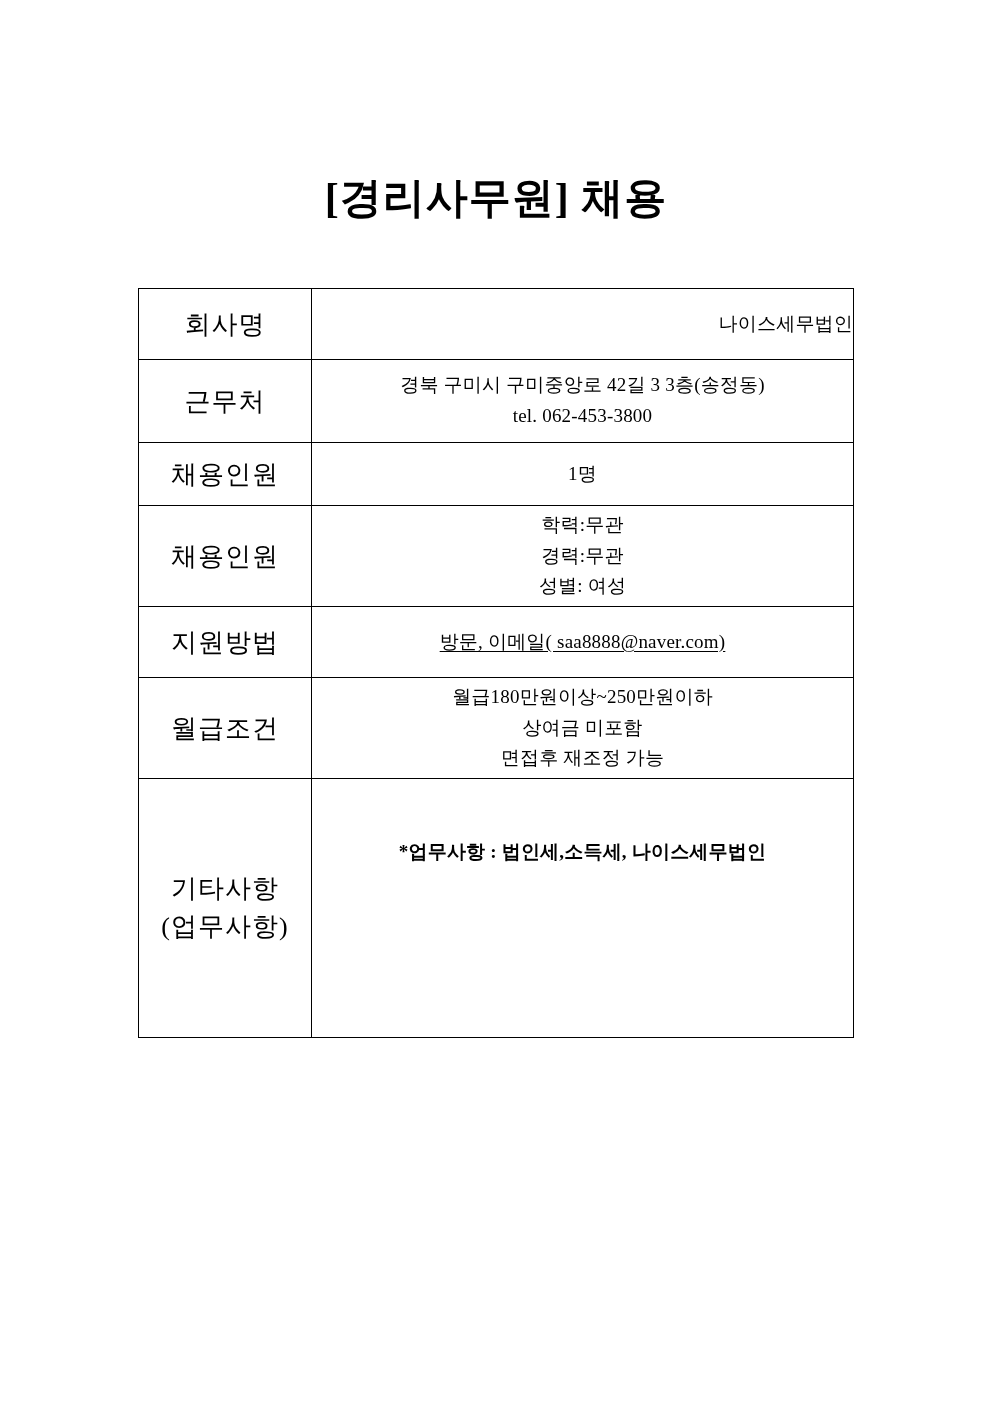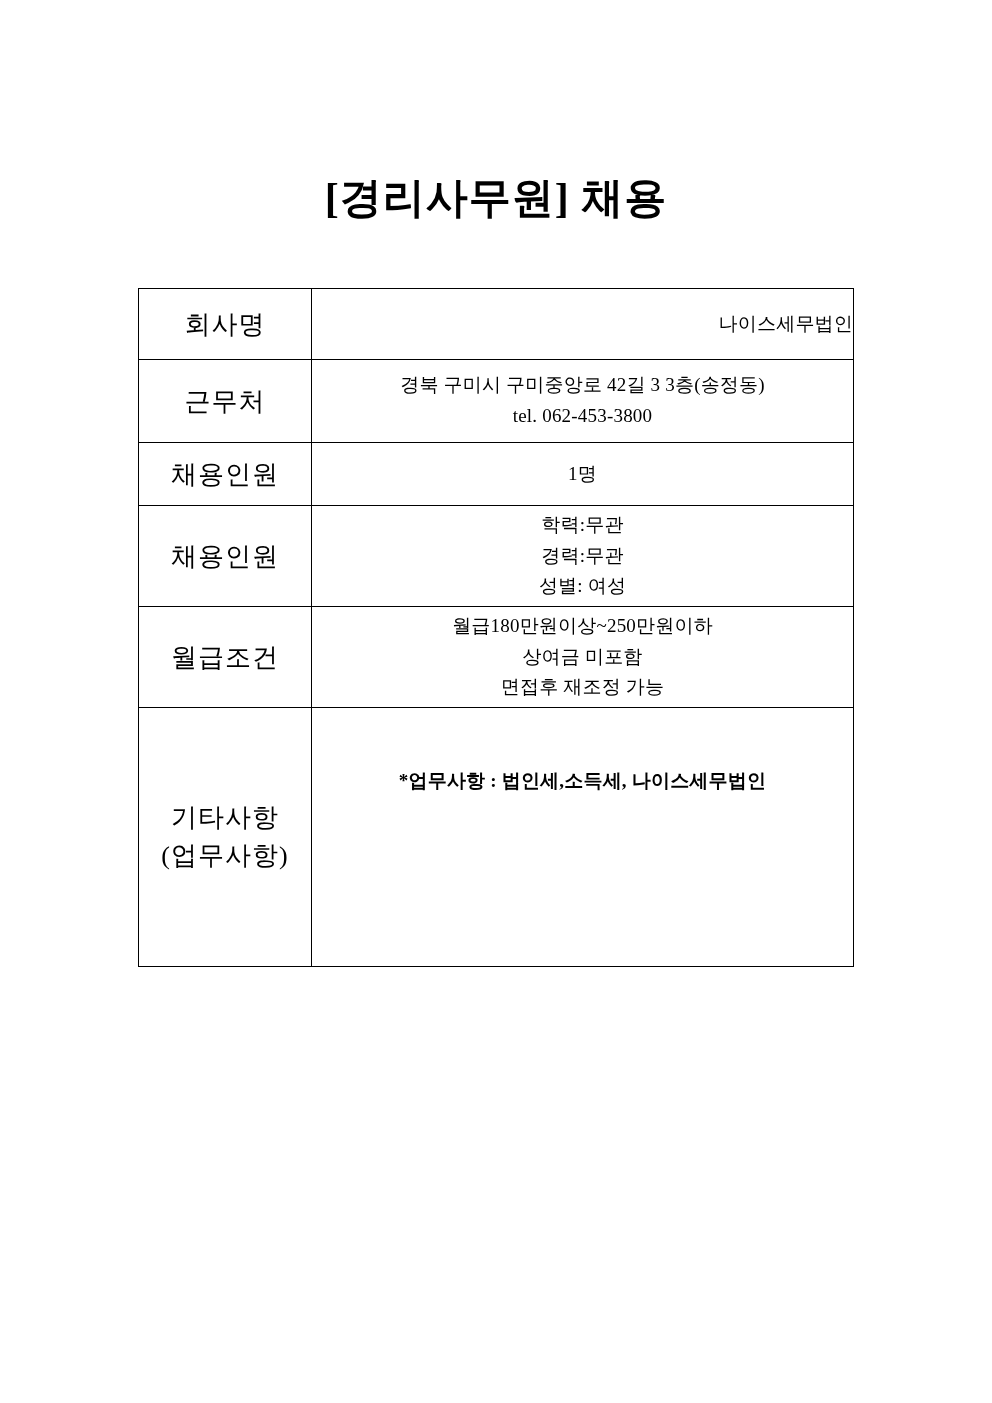--- a/index.html
+++ b/index.html
@@ -137,20 +137,26 @@
         <tr class="r-qualification">
           <td class="label">채용인원</td>
           <td class="value">
             <span class="line">학력:무관</span>
             <span class="line">경력:무관</span>
             <span class="line">성별: 여성</span>
           </td>
         </tr>
 
 
+        <tr class="r-apply">
+          <td class="label">지원방법</td>
+          <td class="value">
+            <span class="line underline">방문, 이메일( saa8888@naver.com)</span>
+          </td>
+        </tr>
 
         <tr class="r-salary">
           <td class="label">월급조건</td>
           <td class="value">
             <span class="line">월급180만원이상~250만원이하</span>
             <span class="line">상여금 미포함</span>
             <span class="line">면접후 재조정 가능</span>
           </td>
         </tr>
 

